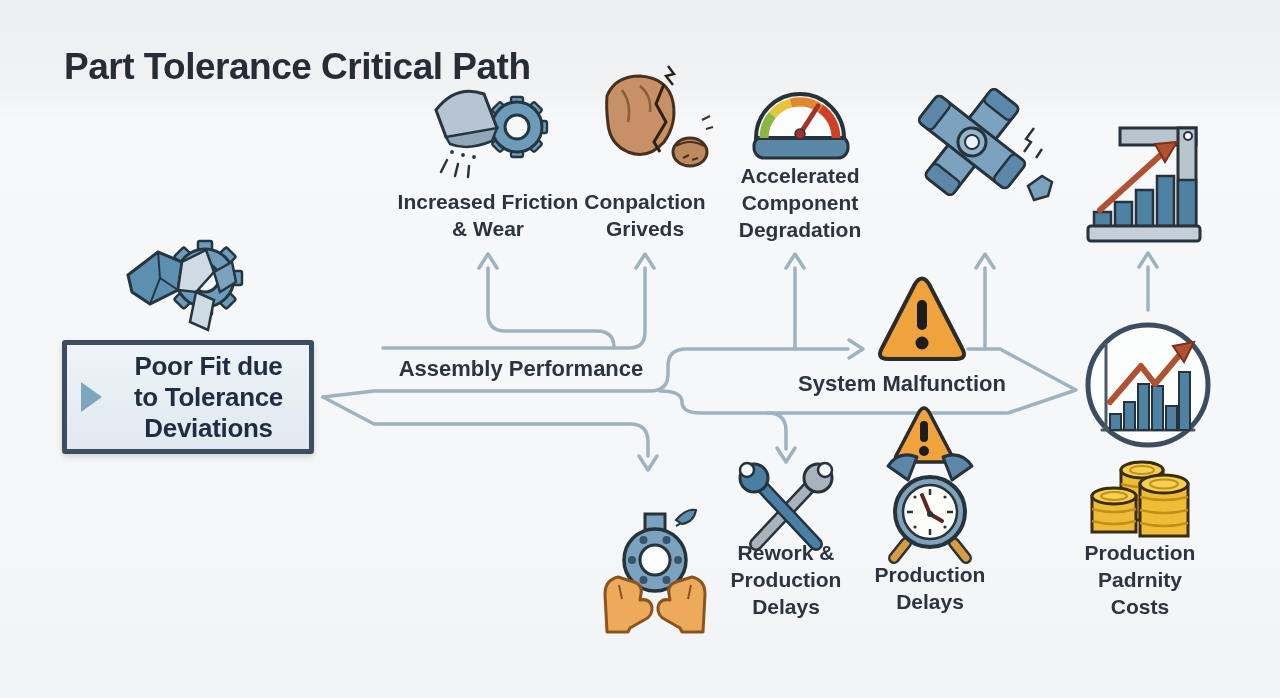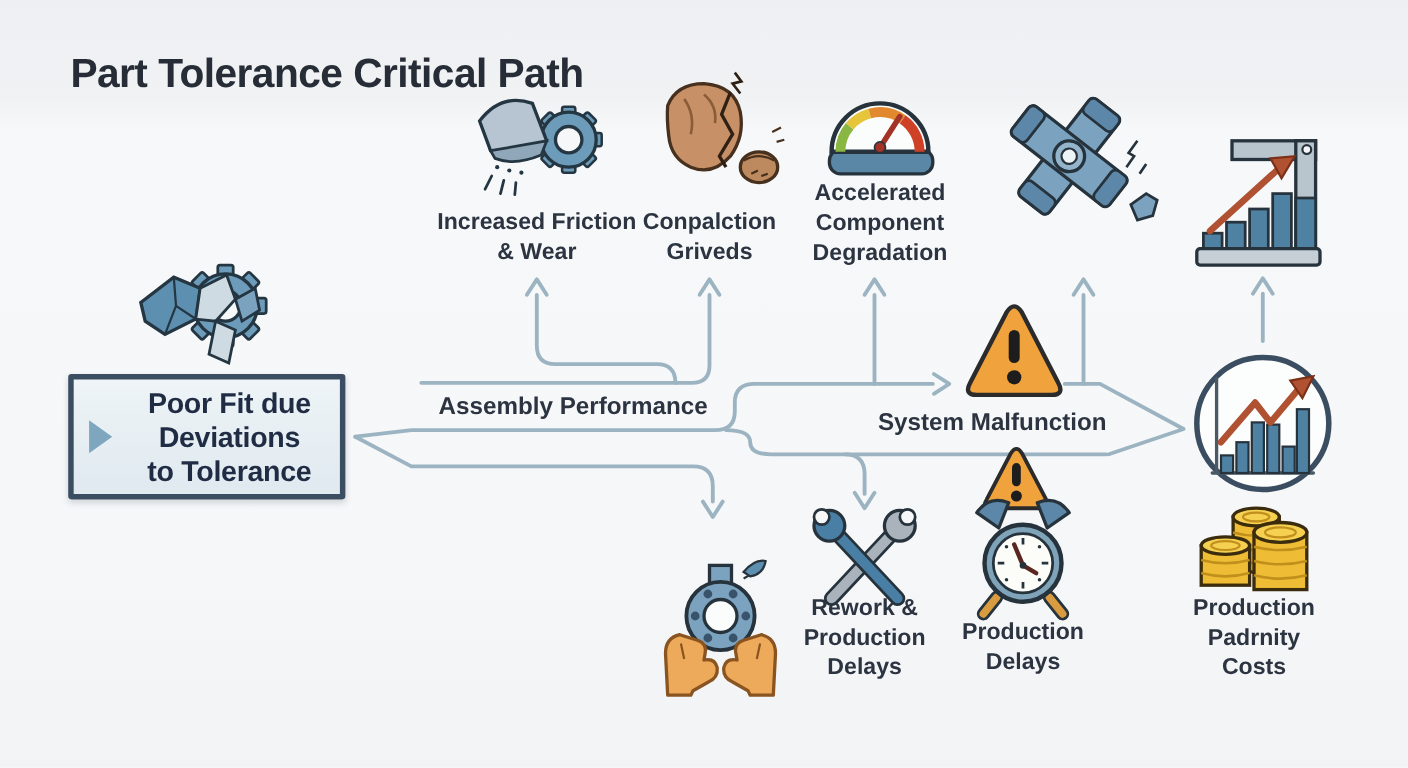--- a/index.html
+++ b/index.html
@@ -262,22 +262,22 @@
   </g>
 
 </svg>
 
 <div class="title">Part Tolerance Critical Path</div>
 
 <div class="source-box">
   <span class="marker"></span>
   <div class="boxtext">
     <div>Poor Fit due</div>
+    <div>to Tolerance</div>
     <div>Deviations</div>
-    <div>to Tolerance</div>
   </div>
 </div>
 
 <div class="lbl flow" style="left:505px;top:355px;margin-left:16px;">Assembly Performance</div>
 <div class="lbl flow" style="left:902px;top:370px;">System Malfunction</div>
 
 <div class="lbl" style="left:488px;top:188px;">
   <div>Increased Friction</div>
   <div>&amp; Wear</div>
 </div>

